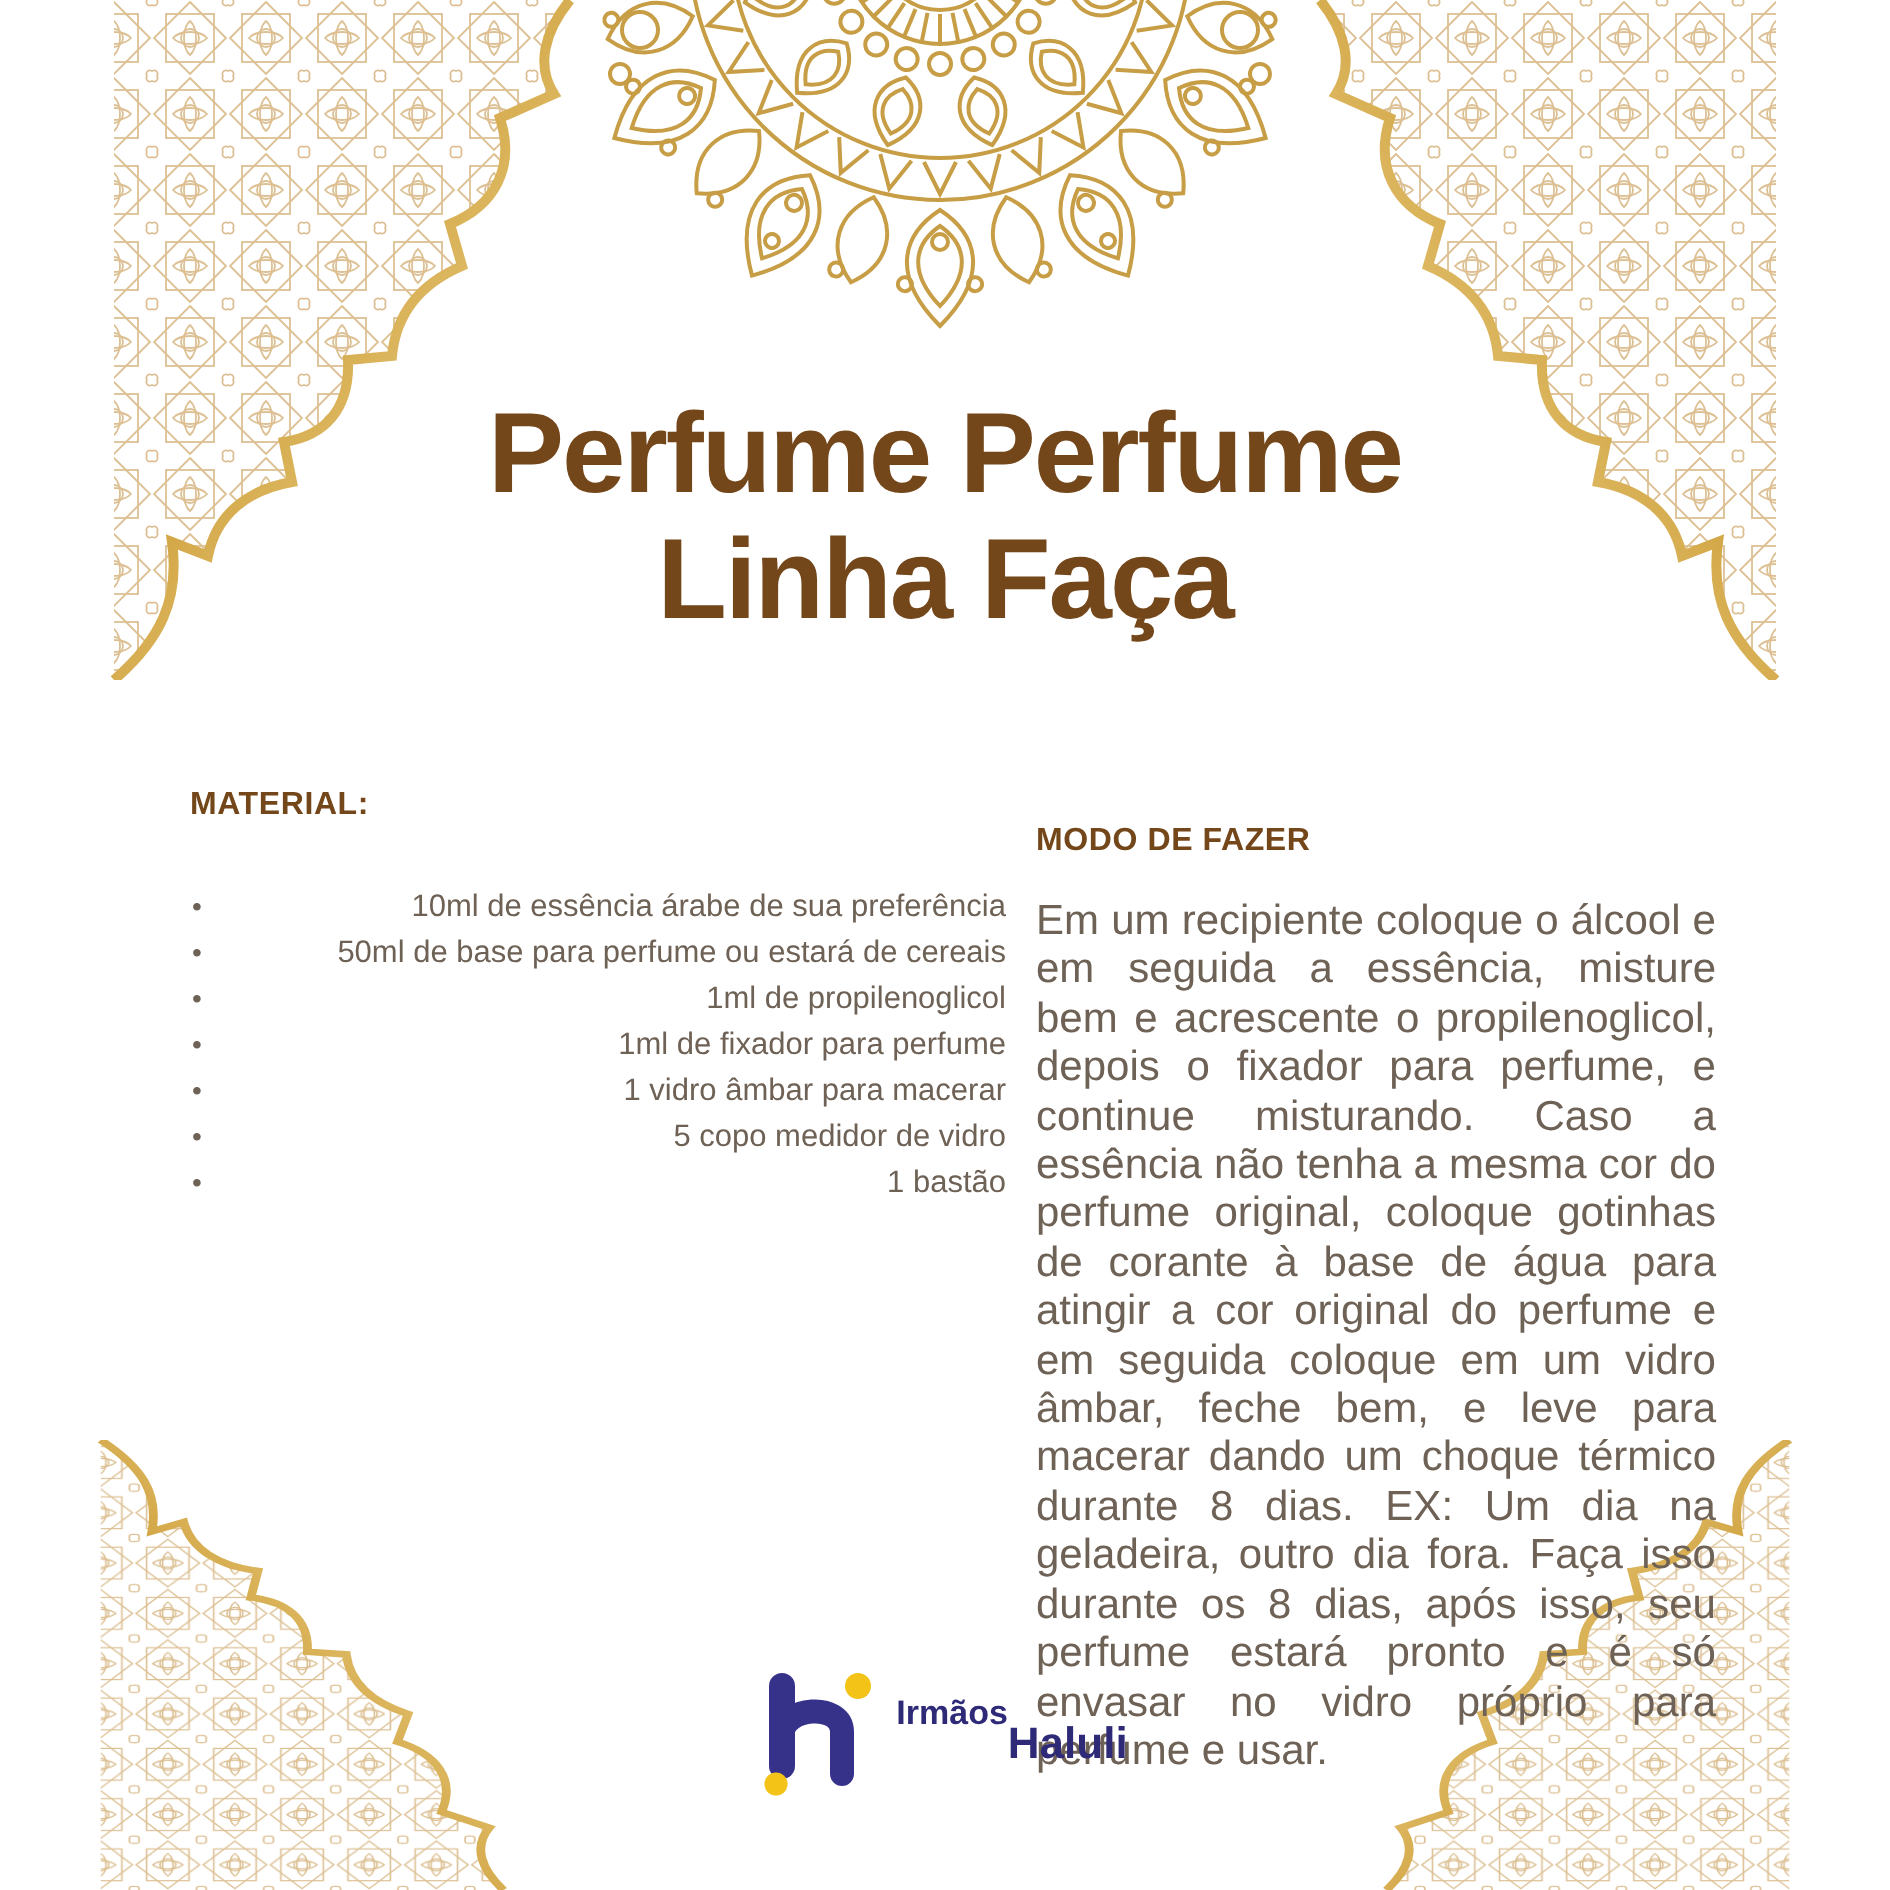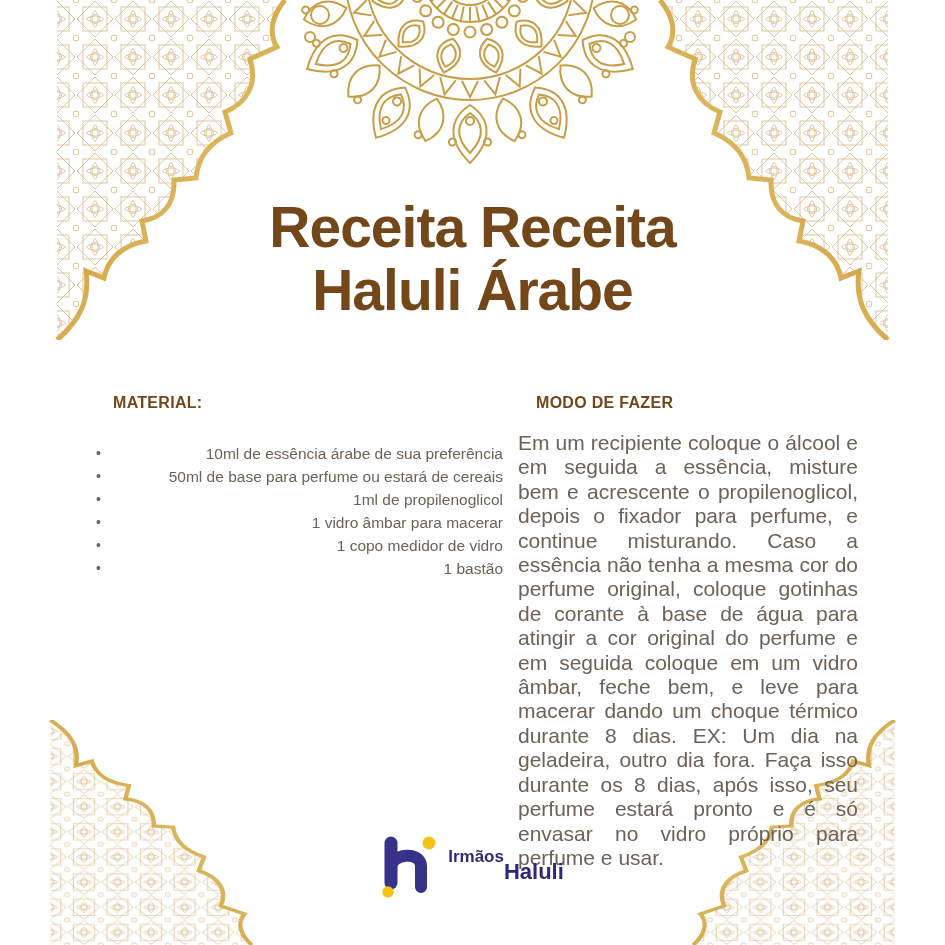--- a/index.html
+++ b/index.html
@@ -9,22 +9,22 @@
   .corner.tl{left:0;top:0;}
   .corner.tr{right:0;top:0;transform:scaleX(-1);}
   .corner.bl{left:0;bottom:0;transform:scaleY(-1);}
   .corner.br{right:0;bottom:0;transform:scale(-1,-1);}
   .mandala{position:absolute;left:290px;top:0;z-index:0;pointer-events:none;}
 
   .title{position:absolute;top:196px;left:0;width:100%;text-align:center;z-index:2;
          font-weight:bold;font-size:57px;line-height:1.11;letter-spacing:-1px;color:#74471a;}
 
   .col-left{position:absolute;left:95px;top:394px;width:408px;z-index:2;}
-  .col-right{position:absolute;left:518px;top:394px;width:340px;z-index:2;}
-  .sec-heading{font-weight:bold;font-size:16px;letter-spacing:.3px;color:#74471a;margin-left:18px;}
+  .col-right{position:absolute;left:518px;top:412px;width:340px;z-index:2;}
+  .sec-heading{font-weight:bold;font-size:16px;letter-spacing:.3px;color:#74471a;}
   .mat-list{margin:30px 0 0 0;padding:0 0 0 17px;list-style:none;}
   .mat-list li{position:relative;font-size:15.5px;line-height:23px;color:#6e6155;margin:0;text-align:right;}
   .mat-list li::before{content:"•";position:absolute;left:-16px;top:0;color:#6e6155;font-size:14px;}
   .modo-text{margin-top:19px;font-size:21px;line-height:24.4px;color:#6e6155;
              text-align:justify;text-justify:inter-word;}
 
   .logo{position:absolute;left:0;top:834px;width:100%;display:flex;justify-content:center;
         align-items:center;gap:11px;z-index:2;}
   .logo-text{display:flex;color:#2e2a78;line-height:1.08;}
   .logo-line1{font-size:17px;font-weight:bold;}
@@ -184,32 +184,33 @@
           <use href="#m-odot" transform="rotate(30)"></use>
           <use href="#m-odot" transform="rotate(42)"></use>
           <use href="#m-odot" transform="rotate(54)"></use>
           <use href="#m-odot" transform="rotate(66)"></use>
           <use href="#m-odot" transform="rotate(78)"></use>
         </g>
     </g>
   </svg>
 
   <div class="title">
-    <div>Receita Receita</div>
-    <div>Haluli Árabe</div>
+    <div>Perfume Perfume</div>
+    <div>Linha Faça</div>
   </div>
 
   <div class="col-left">
     <div class="sec-heading">MATERIAL:</div>
     <ul class="mat-list">
       <li>10ml de essência árabe de sua preferência</li>
       <li>50ml de base para perfume ou estará de cereais</li>
       <li>1ml de propilenoglicol</li>
+      <li>1ml de fixador para perfume</li>
       <li>1 vidro âmbar para macerar</li>
-      <li>1 copo medidor de vidro</li>
+      <li>5 copo medidor de vidro</li>
       <li>1 bastão</li>
     </ul>
   </div>
 
   <div class="col-right">
     <div class="sec-heading">MODO DE FAZER</div>
     <div class="modo-text">Em um recipiente coloque o álcool e em seguida a essência, misture bem e acrescente o propilenoglicol, depois o fixador para perfume, e continue misturando. Caso a essência não tenha a mesma cor do perfume original, coloque gotinhas de corante à base de água para atingir a cor original do perfume e em seguida coloque em um vidro âmbar, feche bem, e leve para macerar dando um choque térmico durante 8 dias. EX: Um dia na geladeira, outro dia fora. Faça isso durante os 8 dias, após isso, seu perfume estará pronto e é só envasar no vidro próprio para perfume e usar.</div>
   </div>
 
   <div class="logo">

